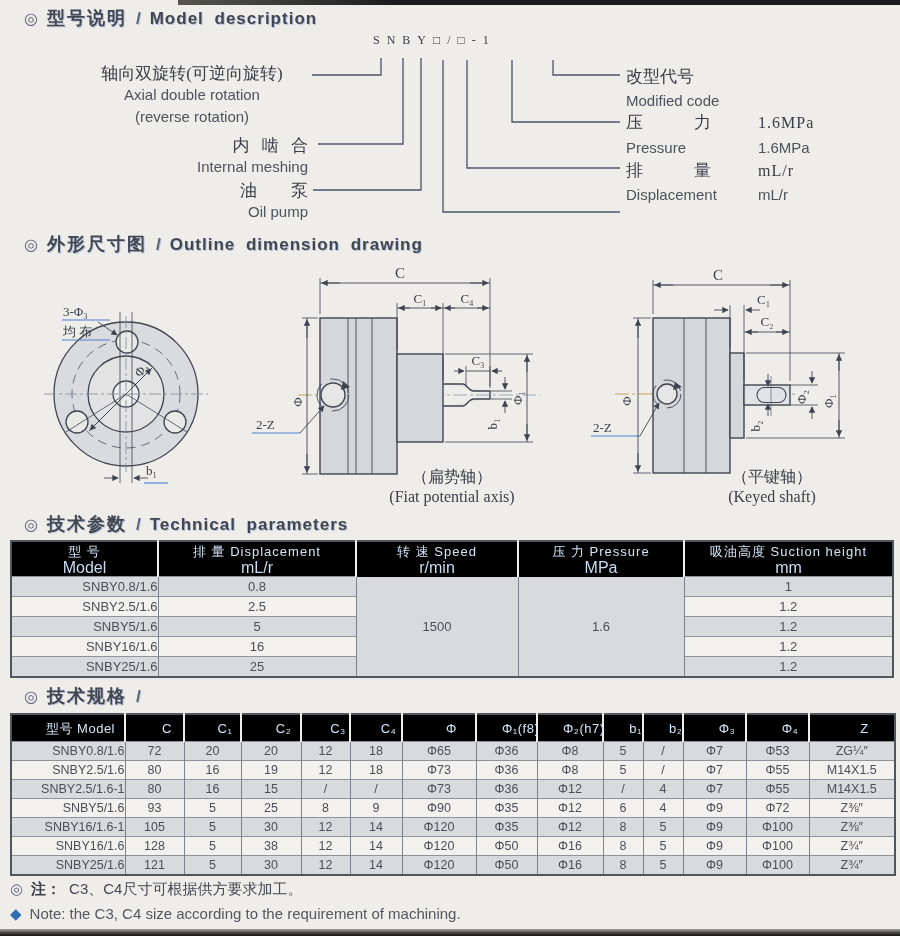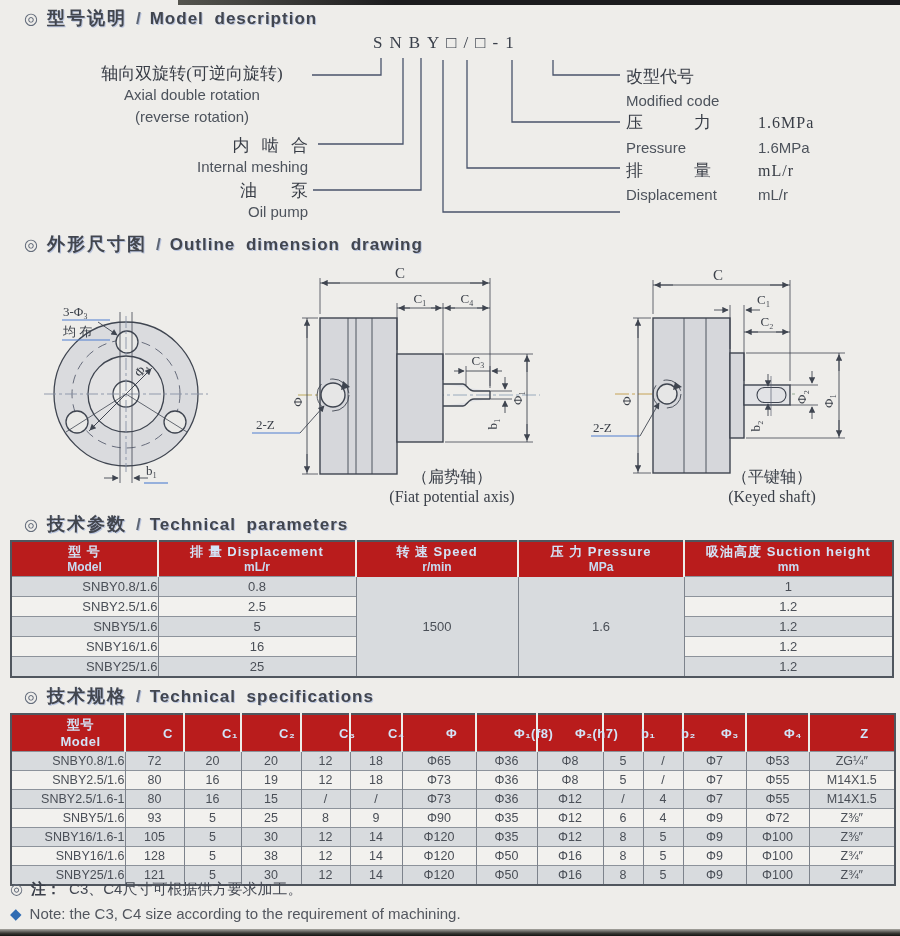--- a/index.html
+++ b/index.html
@@ -13,21 +13,21 @@
   
   .sec-title{position:absolute;left:24px;display:flex;align-items:baseline;gap:9px;
              font-weight:bold;color:#42464f;text-shadow:1px 1px 0 rgba(64,102,196,0.30);white-space:nowrap;}
   .sec-title .bullet{font-size:16px;font-weight:normal;color:#636c7b;text-shadow:none;}
   .sec-title .t-cn{font-size:18px;letter-spacing:2px;}
   .sec-title .t-sep{font-size:17px;color:#5d6573;}
   .sec-title .t-en{font-size:17px;letter-spacing:1px;word-spacing:5px;}
 
   
   .model-code{position:absolute;left:373px;top:33px;font-family:"Liberation Serif","DejaVu Sans",serif;
-              font-size:17px;letter-spacing:7px;color:#3a404b;}
+              font-size:12px;letter-spacing:7px;color:#3a404b;}
   .leader-svg{position:absolute;left:0;top:0;}
   .md-block{position:absolute;}
   .md-cn{font-family:"Liberation Serif",serif;font-size:17px;line-height:21px;color:#383d46;}
   .md-en{font-family:"Liberation Sans",sans-serif;font-size:15px;line-height:22px;color:#4d535c;}
   .md-l1{left:70px;top:63px;width:244px;text-align:center;}
   .md-l2{left:150px;top:135px;width:158px;text-align:right;}
   .md-l2 .md-cn{word-spacing:8px;}
   .md-l3{left:150px;top:180px;width:158px;text-align:right;}
   .md-row{position:absolute;left:626px;width:260px;display:flex;align-items:baseline;}
   .md-row .w{display:inline-block;width:132px;}
@@ -37,24 +37,24 @@
   
   .drawings-svg{position:absolute;left:0;top:256px;}
   .dim{font-family:"Liberation Serif",serif;font-size:13px;fill:#3b4049;}
   .dimlg{font-family:"Liberation Serif",serif;font-size:15px;fill:#3b4049;}
   .cap{font-family:"Liberation Serif",serif;font-size:16px;fill:#3b4049;}
 
   
   table{border-collapse:collapse;table-layout:fixed;}
   #param-table{position:absolute;left:10px;top:540px;width:882px;border:2px solid #50565e;}
   #spec-table{position:absolute;left:10px;top:713px;width:884px;border:2px solid #50565e;}
-  th{background:#b91c1c;border-right:2px solid #eeedea;font-weight:bold;padding:1px 12px;vertical-align:middle;}
+  th{background:#000000;border-right:2px solid #eeedea;font-weight:normal;padding:1px 0;vertical-align:middle;}
   th:last-child{border-right:none;}
   .h1{color:#d3e4f7;font-size:13px;letter-spacing:1px;line-height:17px;}
-  .h2{color:#c8dcf2;font-size:12px;line-height:15px;}
+  .h2{color:#c8dcf2;font-size:16px;line-height:15px;}
   #spec-table th{height:24px;}
   #spec-table .h1{font-size:13px;letter-spacing:0.5px;margin-left:25px;}
   td{height:19px;font-size:13px;color:#4a4f57;text-align:center;
      border-right:1px solid #7d838c;border-top:1px solid #8d939b;padding:0;overflow:hidden;white-space:nowrap;}
   td:last-child{border-right:none;}
   #spec-table td{height:18px;font-size:12.5px;}
   td.left{text-align:right;padding-left:30px;}
   #spec-table td.left{padding-left:8px;}
   #param-table tbody tr:nth-child(odd) td{background:#d8dbde;}
   #param-table tbody tr:nth-child(even) td{background:#f2f1ee;}
@@ -356,21 +356,20 @@
           <td>25</td>
           <td>1.2</td>
         </tr>
       </tbody>
     </table>
 
   <div class="sec-title" style="top:684px">
     <span class="bullet">◎</span>
     <span class="t-cn">技术规格</span>
     <span class="t-sep">/</span>
-    <span class="t-en">Technical specifications</span>
   </div>
 
   <table id="spec-table">
       <colgroup>
         <col style="width: 114px;">
         <col style="width: 59px;">
         <col style="width: 57px;">
         <col style="width: 60px;">
         <col style="width: 49px;">
         <col style="width: 52px;">

